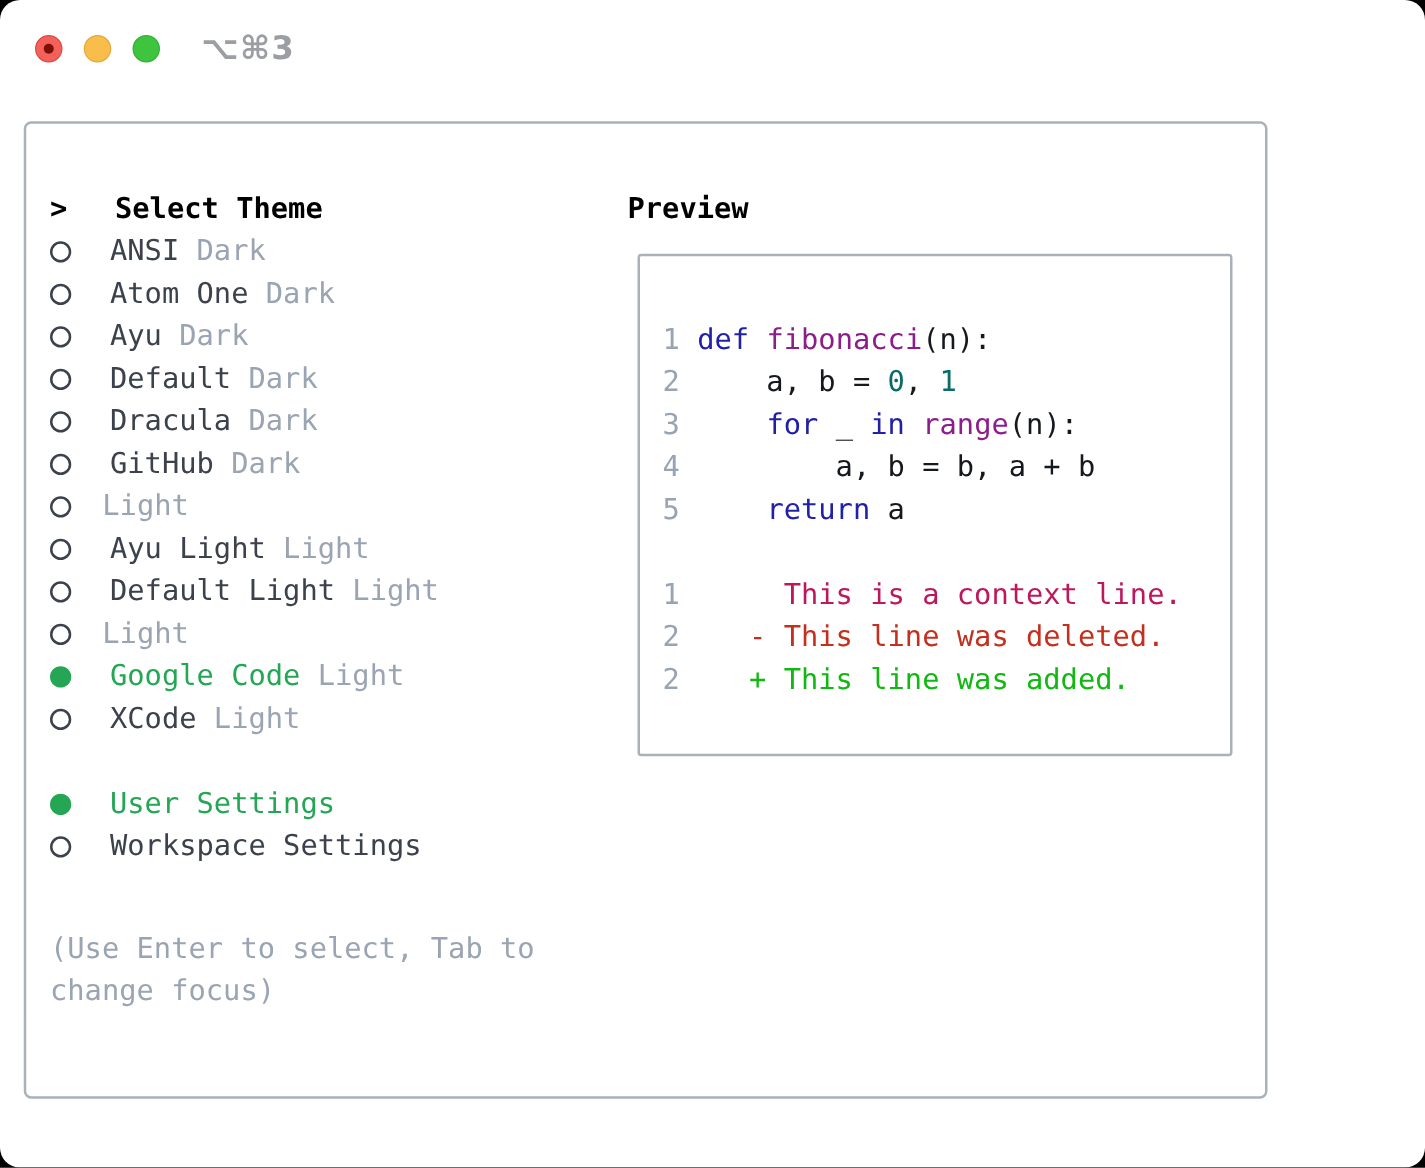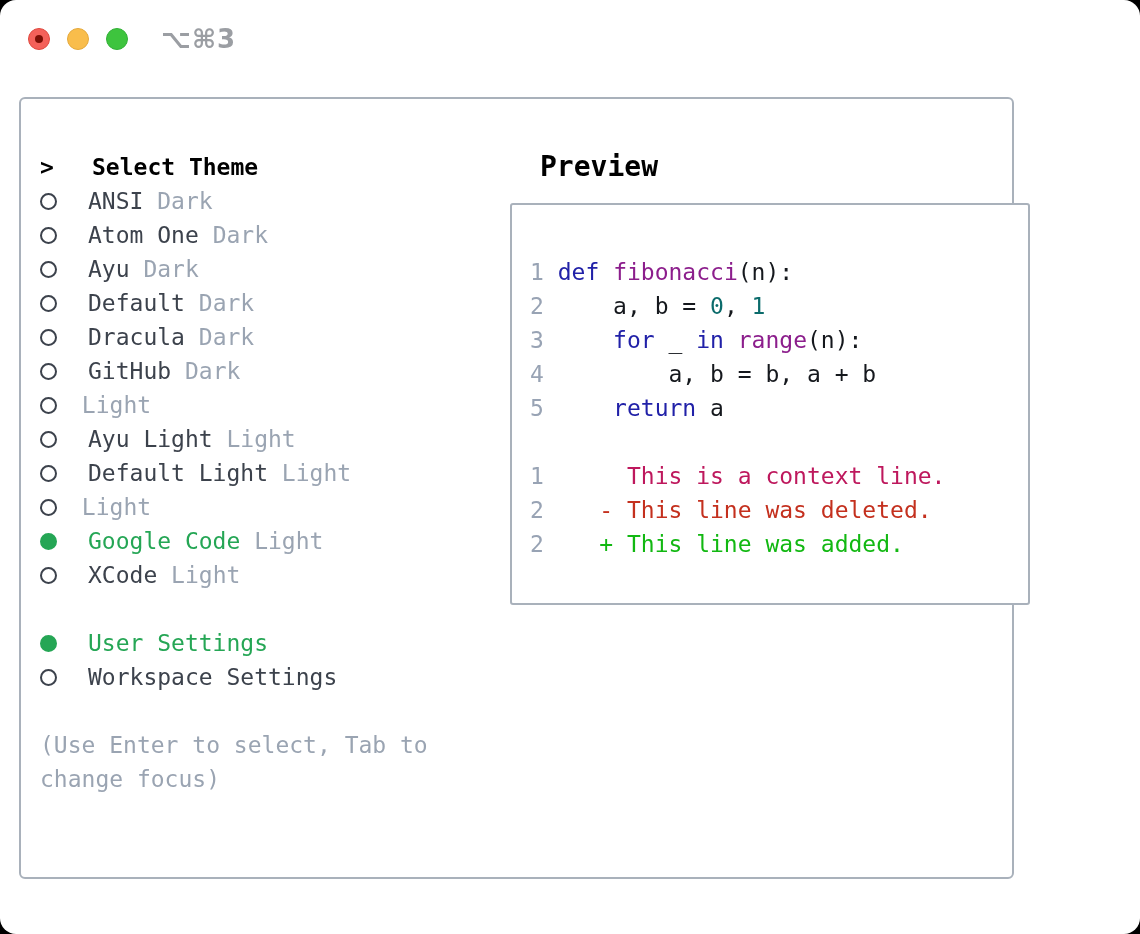--- a/index.html
+++ b/index.html
@@ -26,25 +26,25 @@
   .slot{width:28px;display:inline-flex;align-items:center;flex:0 0 28px;}
   .caret{font-weight:bold;color:#000;font-size:23px;line-height:34px;}
   .htext{font-weight:bold;color:#000;margin-left:24px;}
   .bullet{width:13px;height:13px;border-radius:50%;border:2px solid #3c424c;box-sizing:content-box;display:inline-block;}
   .bullet.sel{background:#25a655;border-color:#25a655;}
   .iname{color:#3c424c;margin-left:20px;}
   .iname.green{color:#25a655;}
   .ivariant{color:#9aa4b2;}
   .spacer{height:34px;}
   .applyto{color:#0a0a0a;}
-  .hint{margin-top:34px;width:404px;font-size:23px;line-height:34px;color:#9aa4b2;}
+  .hint{margin-top:48px;width:404px;font-size:23px;line-height:34px;color:#9aa4b2;}
   
   .preview-label{position:absolute;left:481px;top:51px;height:34px;line-height:34px;
-    font-size:28px;font-weight:bold;color:#000;margin-left:38px;}
-  .preview-box{position:absolute;left:489px;top:104px;width:520px;height:402px;box-sizing:border-box;
+    font-size:23px;font-weight:bold;color:#000;}
+  .preview-box{position:absolute;left:489px;top:104px;width:476px;height:402px;box-sizing:border-box;
     border:2px solid #a9b1bb;border-radius:3px;background:#fff;
     padding:50px 0 0 18px;overflow:hidden;}
   .cline{height:34px;line-height:34px;white-space:pre;font-size:23px;}
   .lnum{color:#98a3b4;}
   .tk-pl{color:#15181d;}
   .tk-kw{color:#2121a8;}
   .tk-fn{color:#8c1e8c;}
   .tk-lit{color:#0b6b6b;}
   .tk-ctx{color:#be185d;}
   .tk-del{color:#c4301e;}

